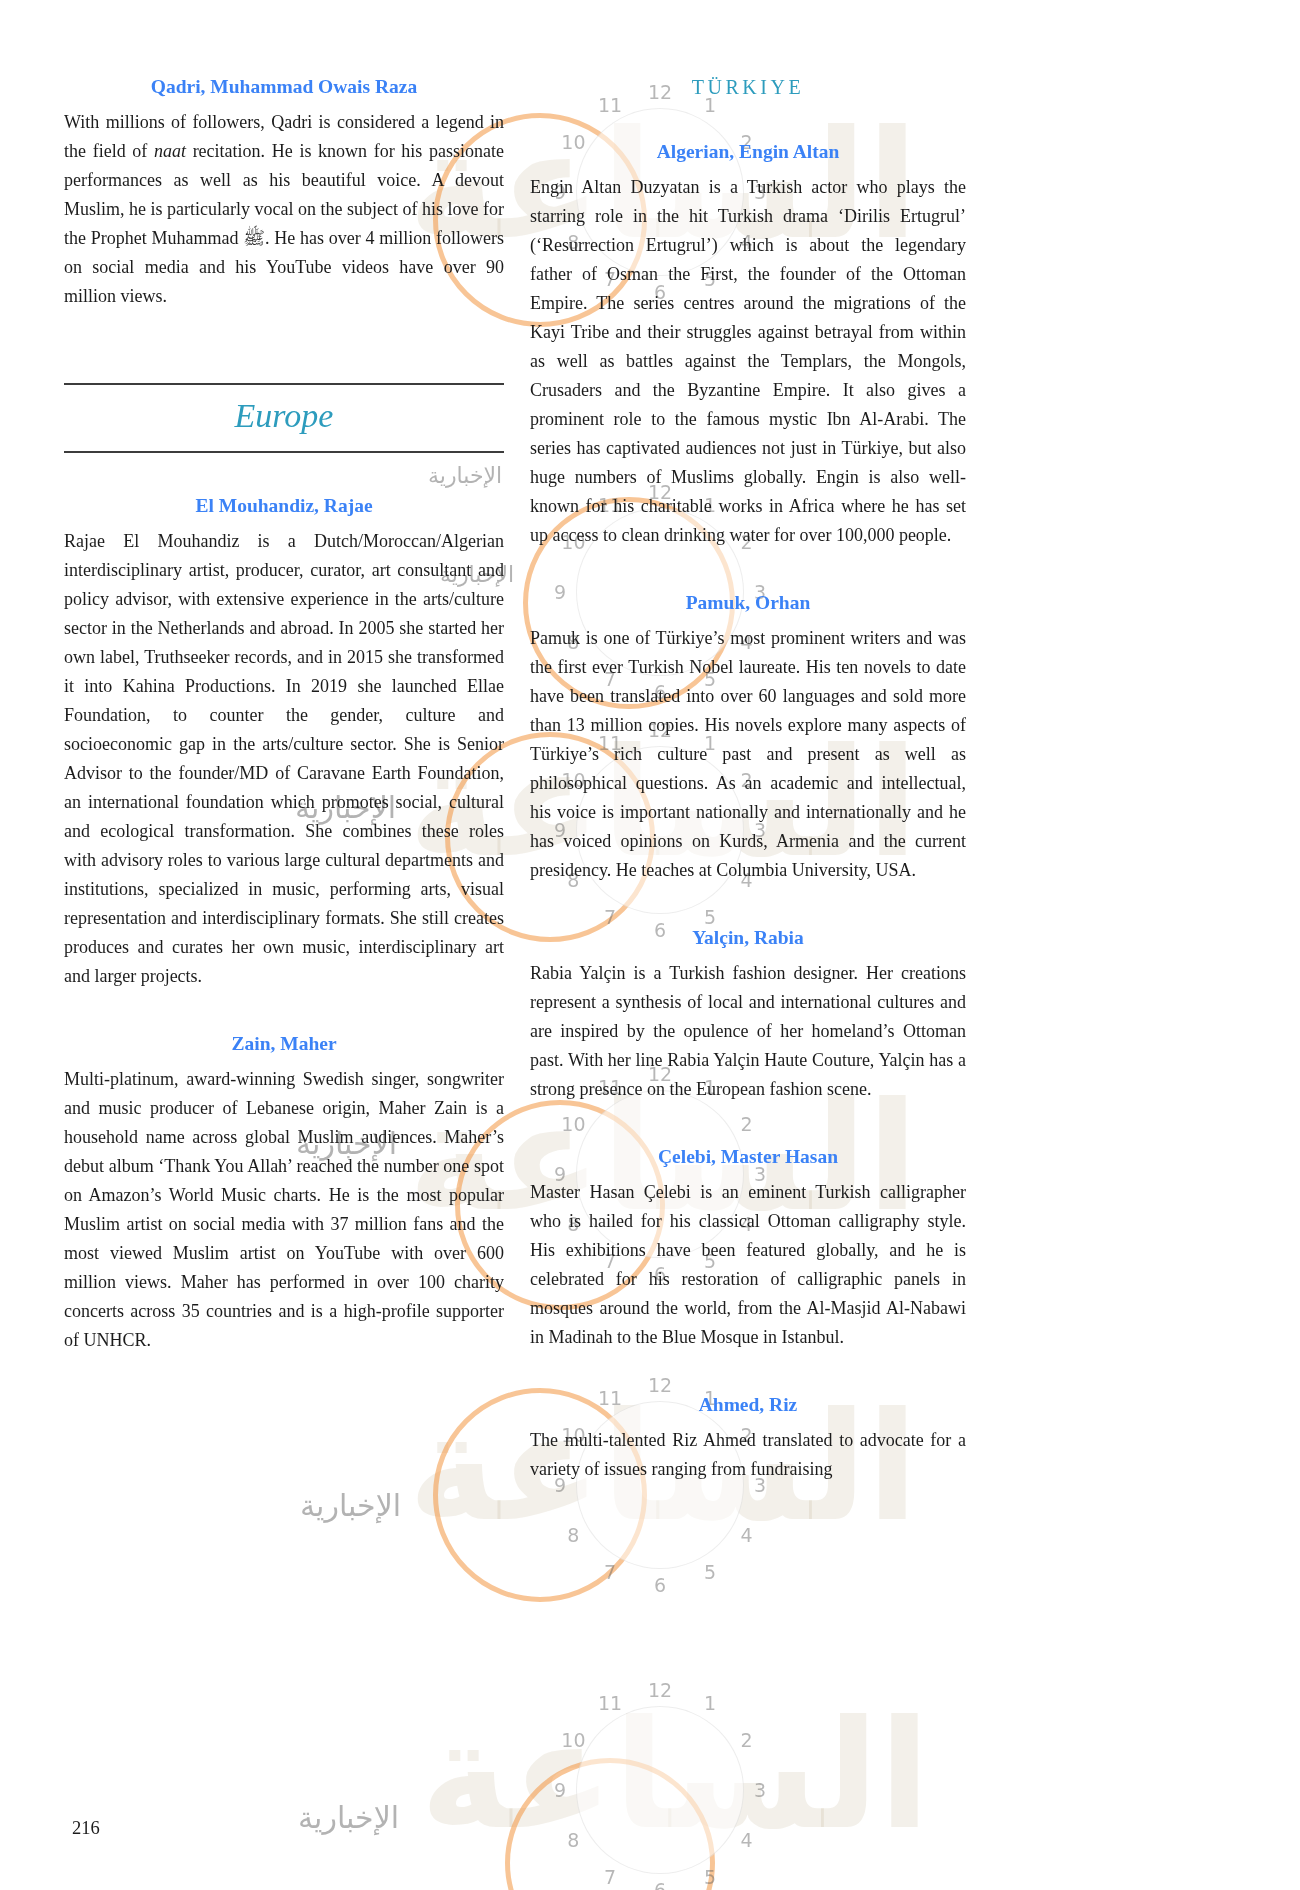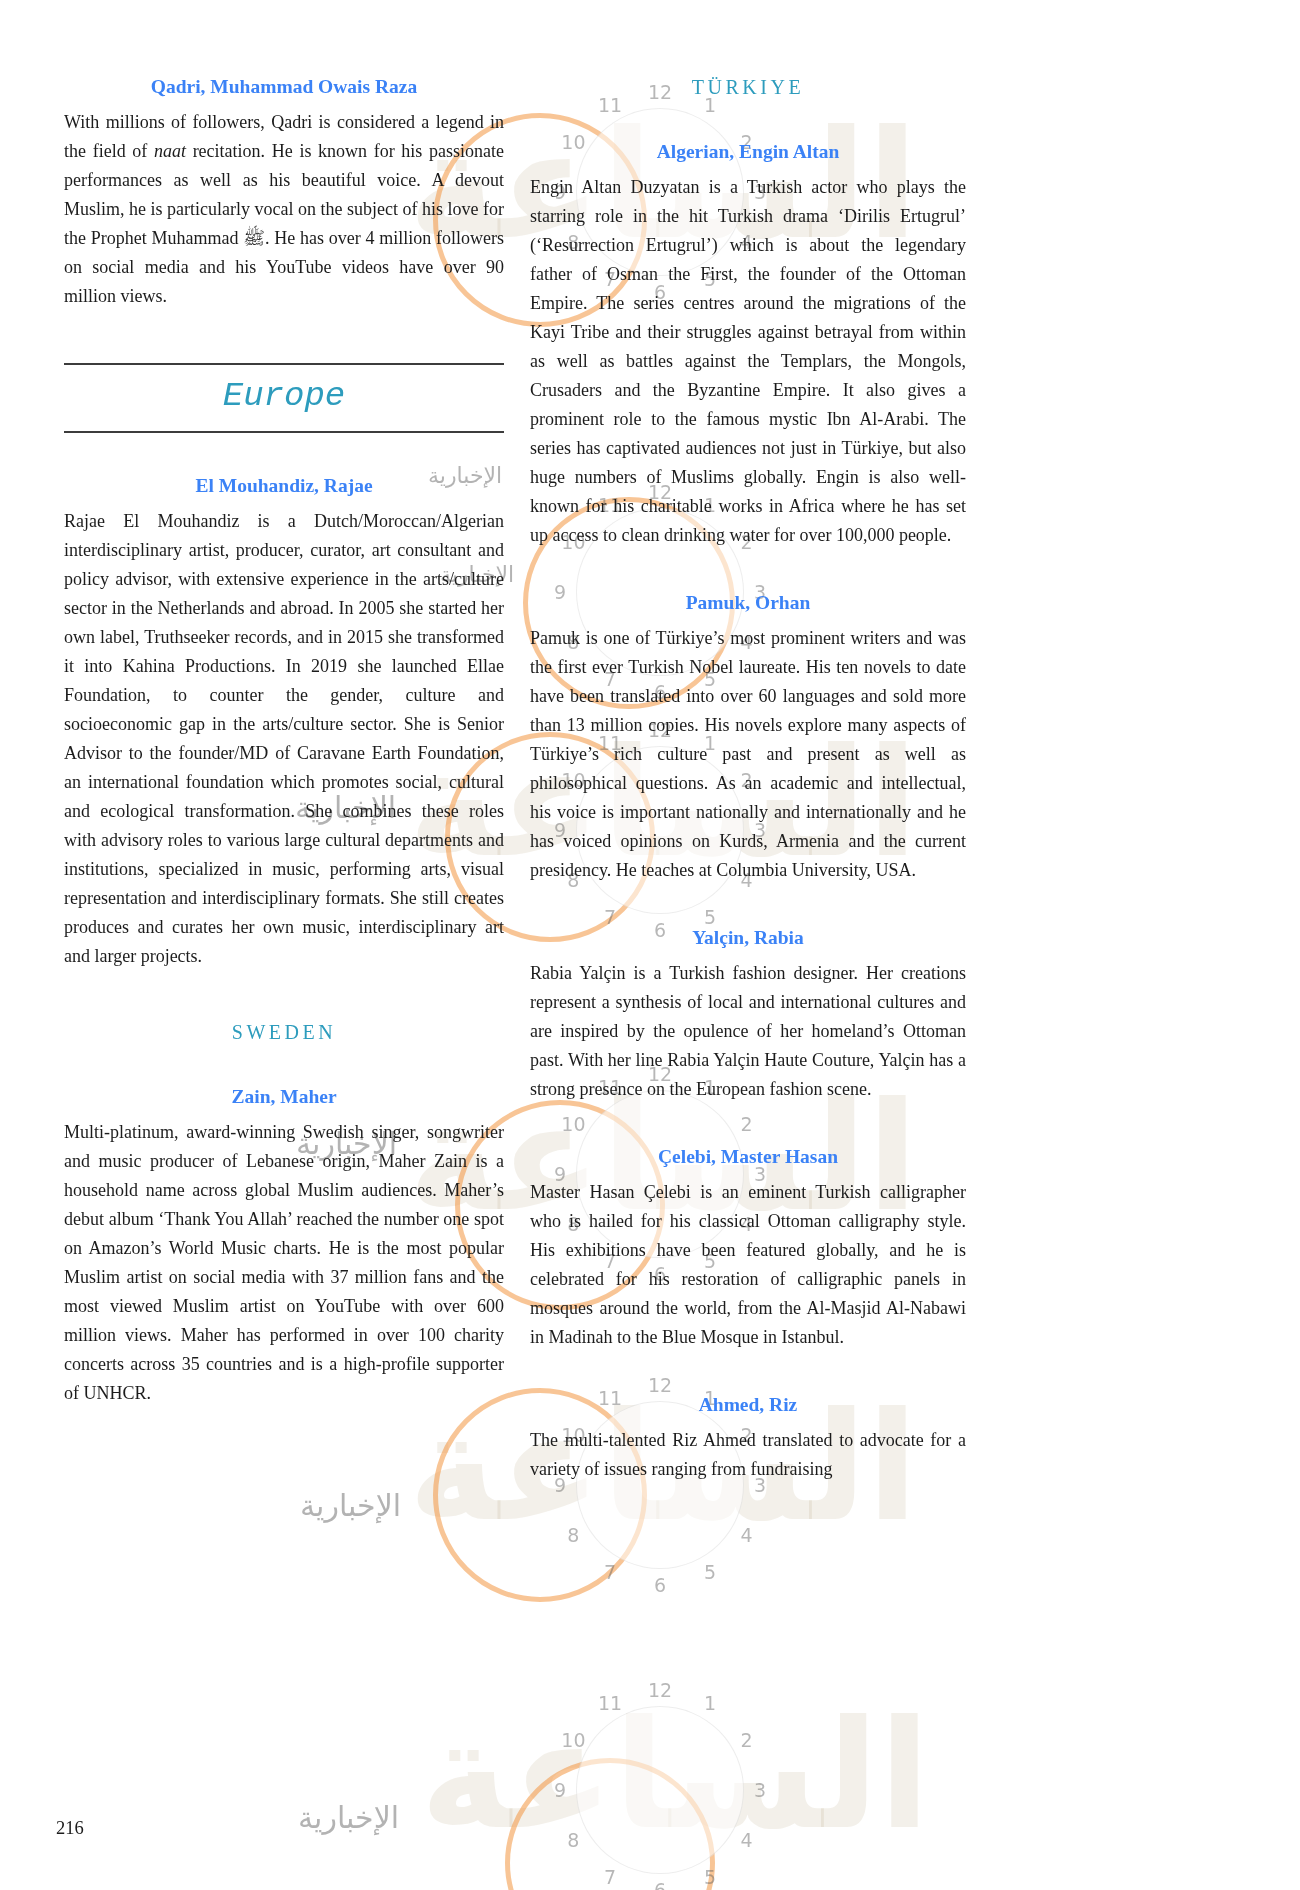--- a/index.html
+++ b/index.html
@@ -47,31 +47,31 @@
     hyphens:auto; -webkit-hyphens:auto;
   }
   .entry-name {
     font-size:19.5px; font-weight:bold; text-align:center;
     margin:42px 0 10px; color:#3b82f6;
   }
   .country {
     font-size:20px; font-weight:normal; text-align:center;
     letter-spacing:3.5px; color:#2d9cbd; margin:50px 0 0;
   }
-  .region-divider { margin-top:52px;font-family:Liberation Mono, monospace; }
+  .region-divider { margin-top:72px; }
   .rule { border-top:2px solid #3c3c3c; }
   .region-title {
     font-size:34px; font-style:italic; font-weight:normal;
     color:#2d9cbd; text-align:center; padding:12px 0 16px;
   }
   .col > :first-child,
   .col > :first-child .entry-name { margin-top:0; }
 
   .page-number {
-    position:absolute; left:56px; top:1818px; z-index:2;
+    position:absolute; left:72px; top:1818px; z-index:2;
     font-size:18.5px; color:#1c1c1c;
   }
 </style>
 </head>
 <body>
 
 <div class="page">
 
   <div class="wm-layer">
     <div class="wm-logo" style="left:408px; top:110px;">الساعة</div>
@@ -194,21 +194,20 @@
         <h2 class="region-title">Europe</h2>
         <div class="rule"></div>
       </div>
 
 
       <section class="entry">
         <h2 class="entry-name">El Mouhandiz, Rajae</h2>
         <p class="body">Rajae El Mouhandiz is a Dutch/Moroccan/Algerian interdisciplinary artist, producer, curator, art consultant and policy advisor, with extensive experience in the arts/culture sector in the Netherlands and abroad. In 2005 she started her own label, Truthseeker records, and in 2015 she transformed it into Kahina Productions. In 2019 she launched Ellae Foundation, to counter the gender, culture and socioeconomic gap in the arts/culture sector. She is Senior Advisor to the founder/MD of Caravane Earth Foundation, an international foundation which promotes social, cultural and ecological transformation. She combines these roles with advisory roles to various large cultural departments and institutions, specialized in music, performing arts, visual representation and interdisciplinary formats. She still creates produces and curates her own music, interdisciplinary art and larger projects.</p>
       </section>
 
-      <h3 class="country">SWEDEN</h3>
 
       <section class="entry">
         <h2 class="entry-name">Zain, Maher</h2>
         <p class="body">Multi-platinum, award-winning Swedish singer, songwriter and music producer of Lebanese origin, Maher Zain is a household name across global Muslim audiences. Maher’s debut album ‘Thank You Allah’ reached the number one spot on Amazon’s World Music charts. He is the most popular Muslim artist on social media with 37 million fans and the most viewed Muslim artist on YouTube with over 600 million views. Maher has performed in over 100 charity concerts across 35 countries and is a high-profile supporter of UNHCR.</p>
       </section>
 
     </section>
 
     <section class="col" id="col-right">
 

